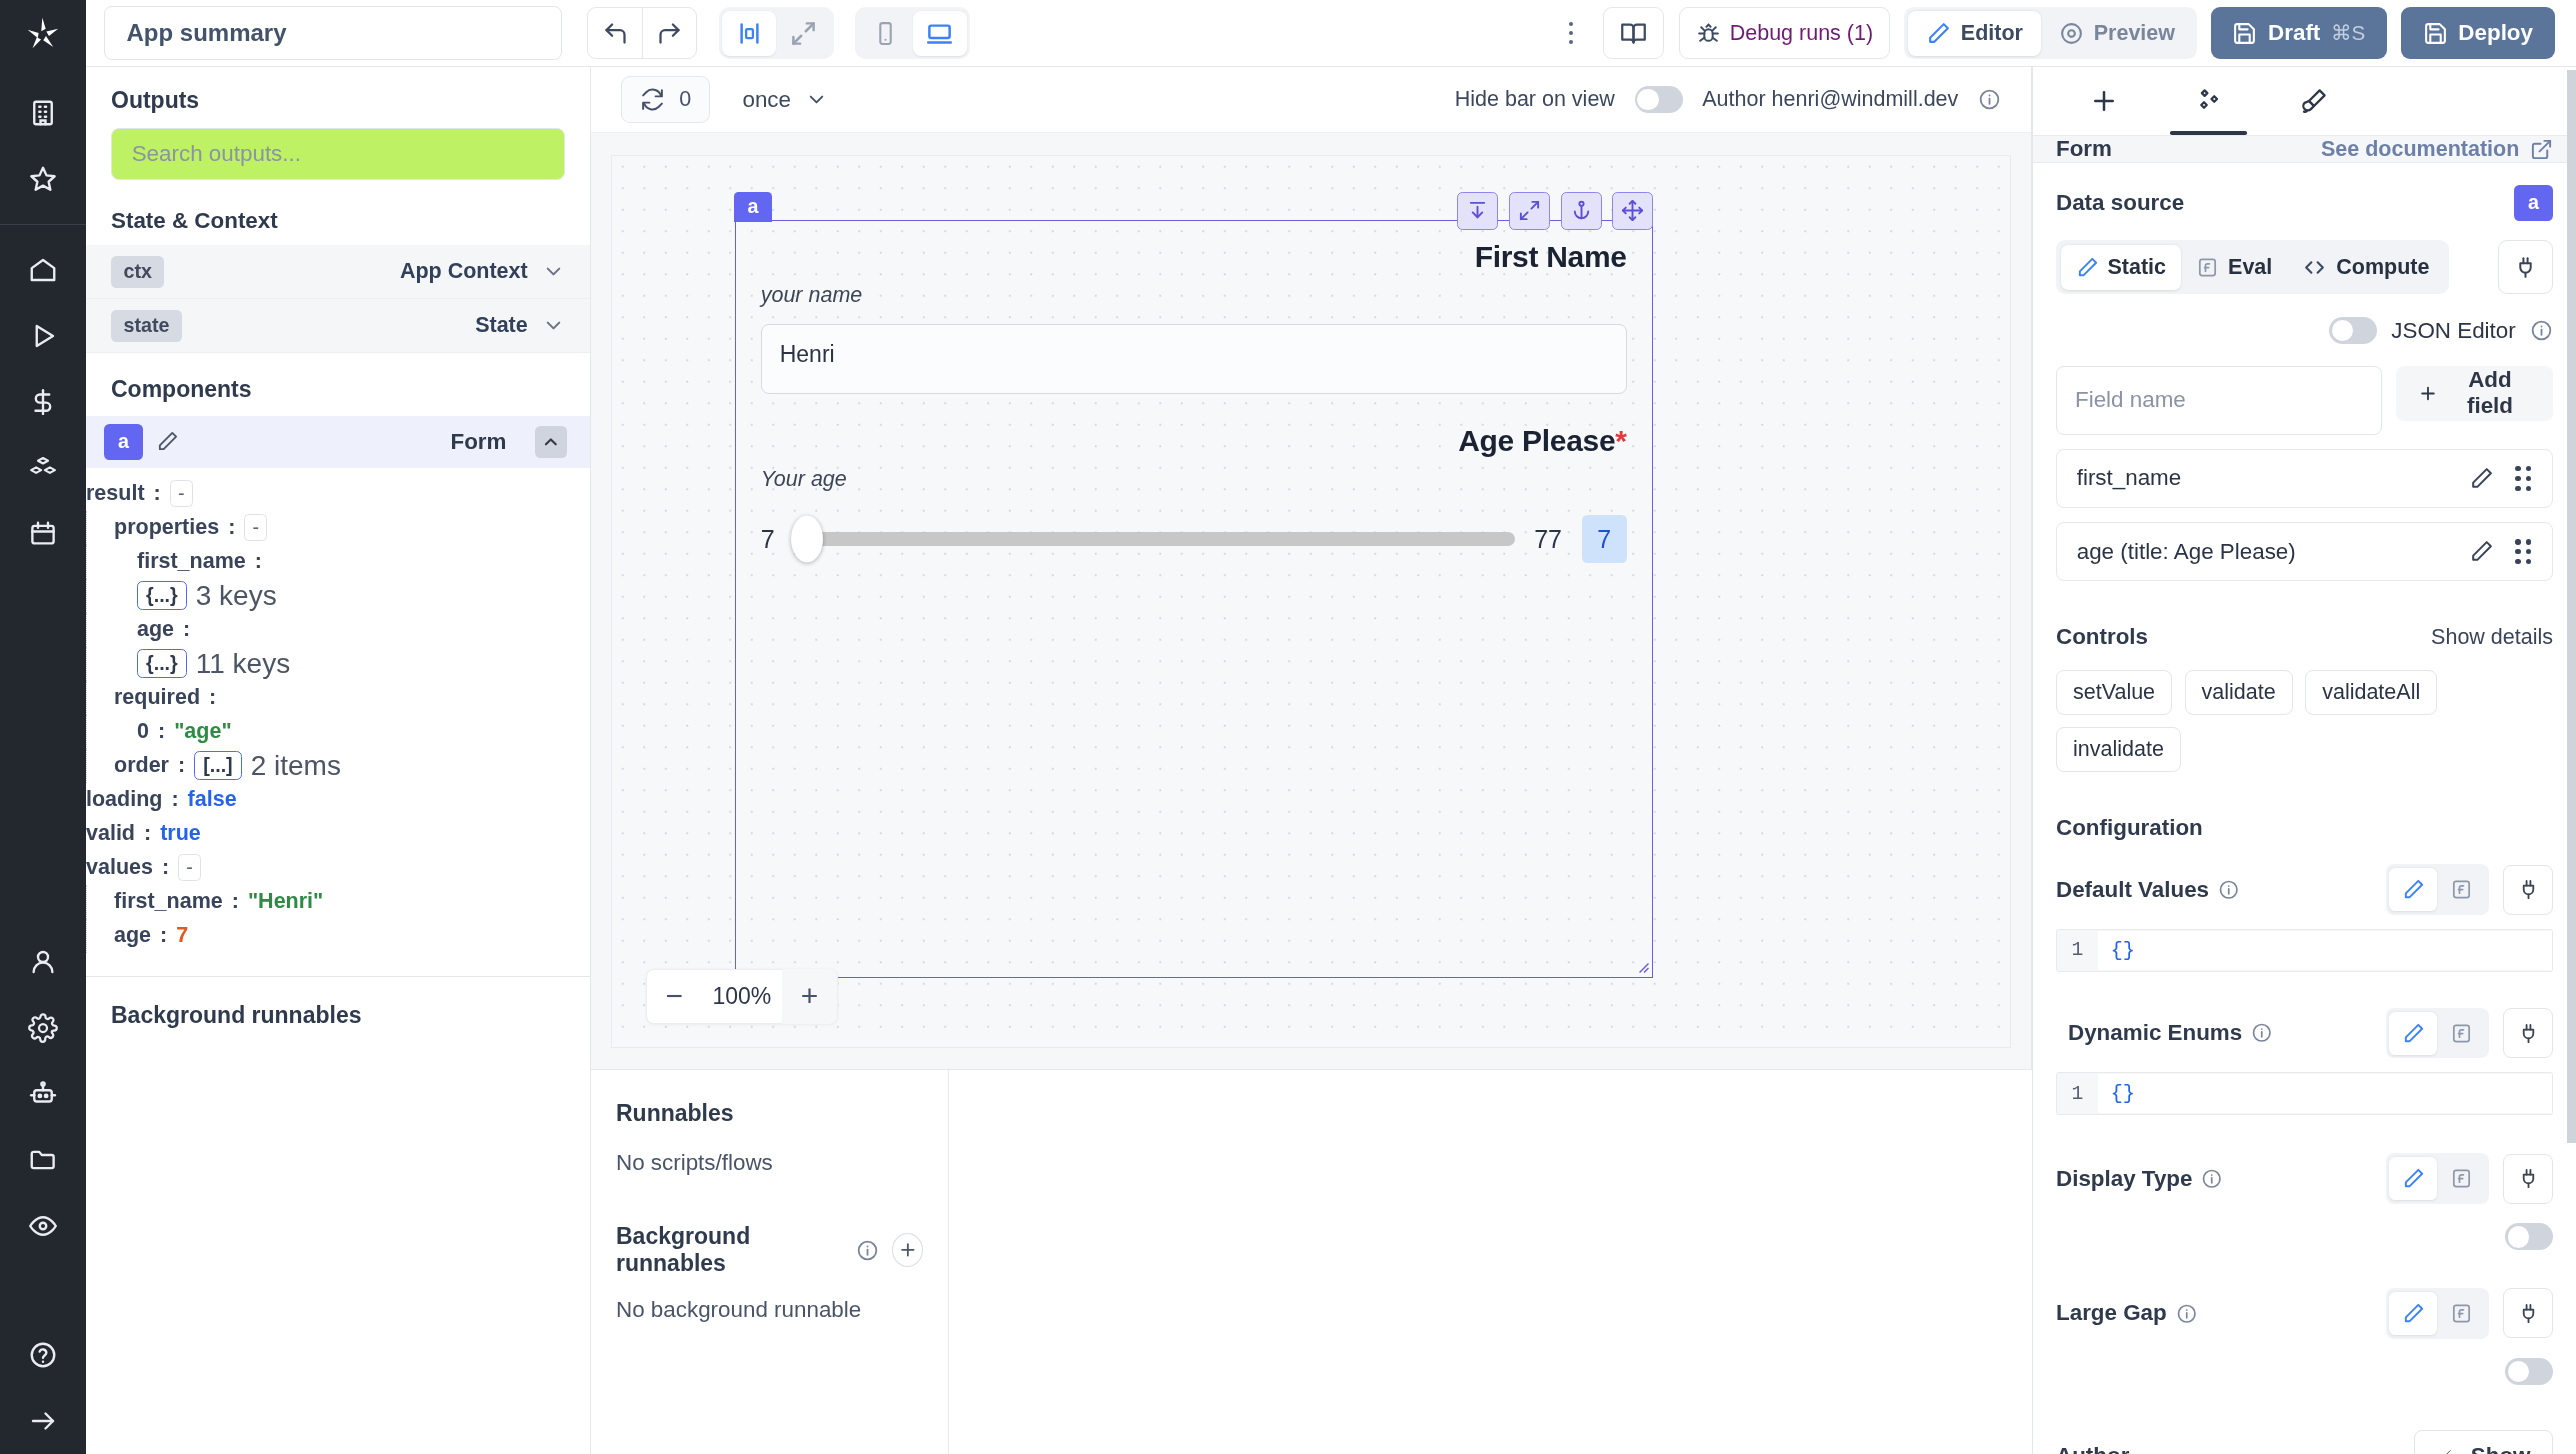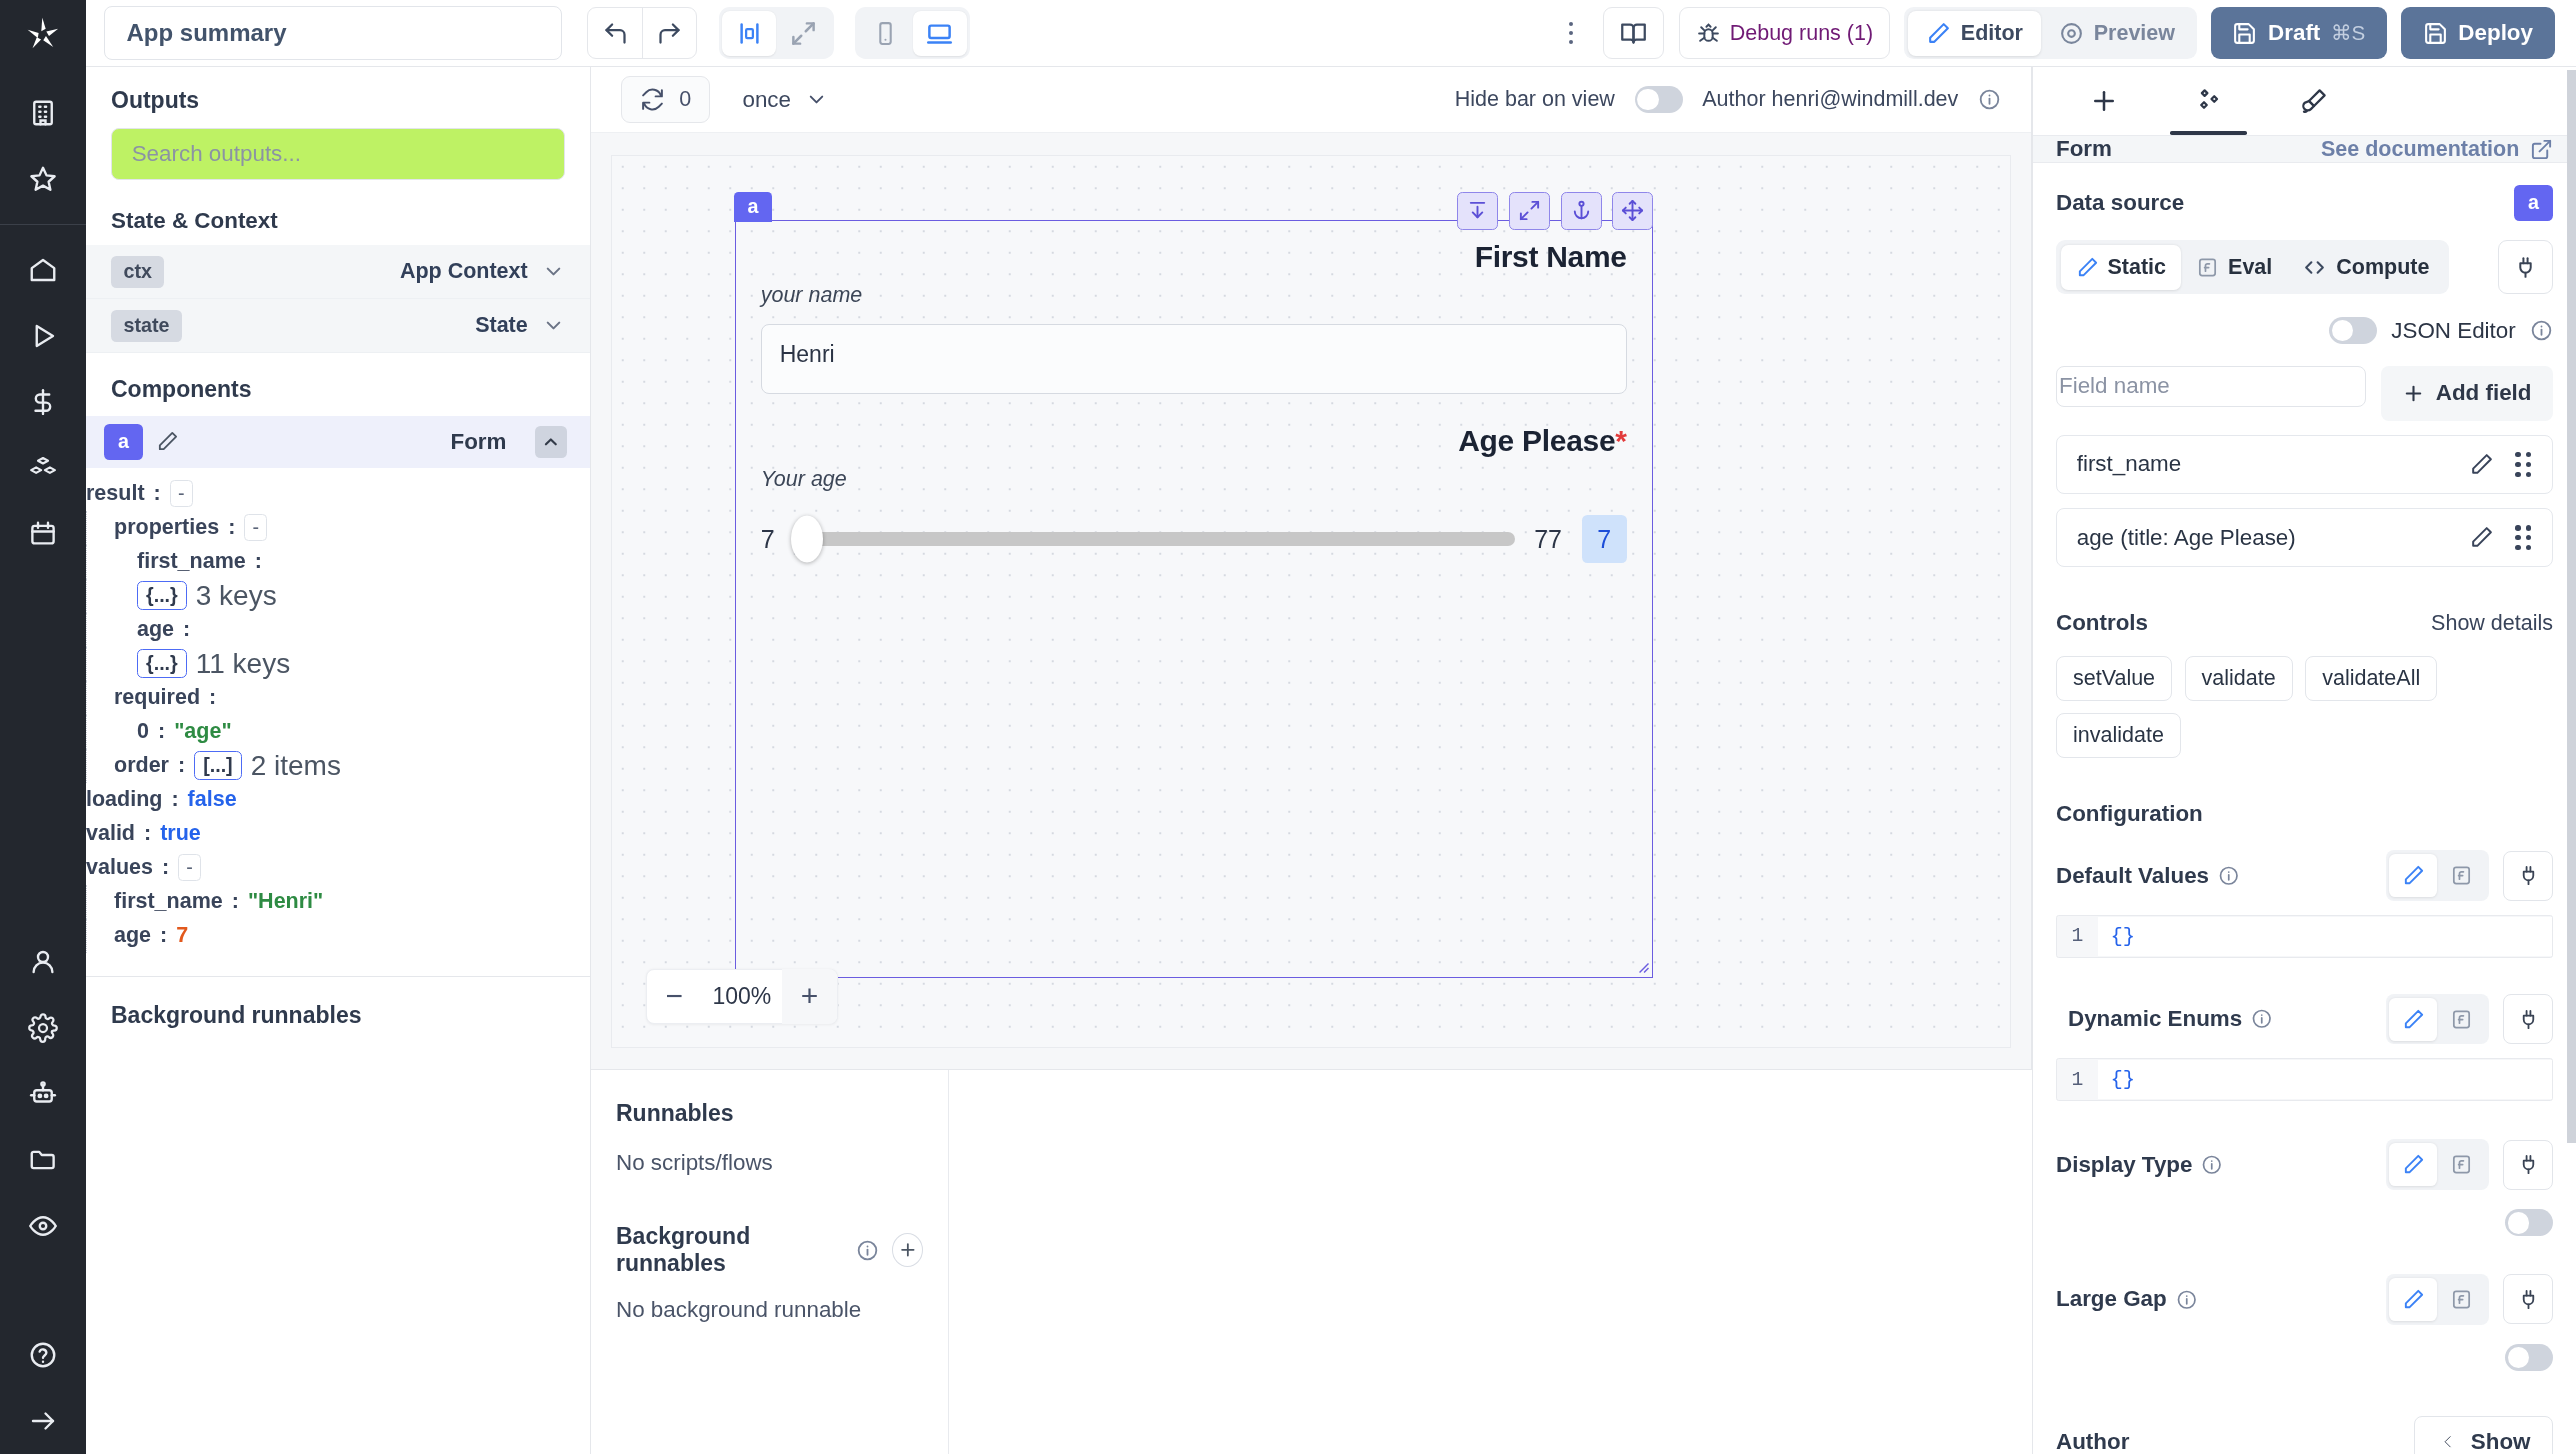--- a/index.html
+++ b/index.html
@@ -319,22 +319,22 @@
   .plug-btn {
     margin-left: auto; width: 55px; height: 54px;
     border: 0.9px solid #e2e5ea; border-radius: 9px; background: #fff;
     display: flex; align-items: center; justify-content: center; color: #394354; cursor: pointer;
   }
   .json-toggle-row { display: flex; align-items: center; justify-content: flex-end; gap: 14.3px; margin-top: 23px; }
   .json-lbl { font-size: 22.4px; color: #2c3545; }
 
   .field-row { display: flex; gap: 14.3px; margin-top: 21.5px; }
   .field-input {
-    flex: 1; height: 41px; border: 0.9px solid #e2e5ea; border-radius: 8px;
-    padding: 0 2px; font-size: 22.4px; color: #3a4354; outline: none; background: #fff;
+    flex: 1; height: 69px; border: 0.9px solid #e2e5ea; border-radius: 8px;
+    padding: 0 18px; font-size: 22.4px; color: #3a4354; outline: none; background: #fff;
     font-family: "Liberation Sans", sans-serif;
   }
   .field-input::placeholder { color: #8b93a4; }
   .add-field {
     display: flex; align-items: center; gap: 10.7px; height: 55px; padding: 0 21.5px;
     background: #f4f6f8; border: none; border-radius: 8px;
     font-size: 22.4px; font-weight: 700; color: #2e3748; cursor: pointer;
     font-family: "Liberation Sans", sans-serif;
   }
   .list-item {

